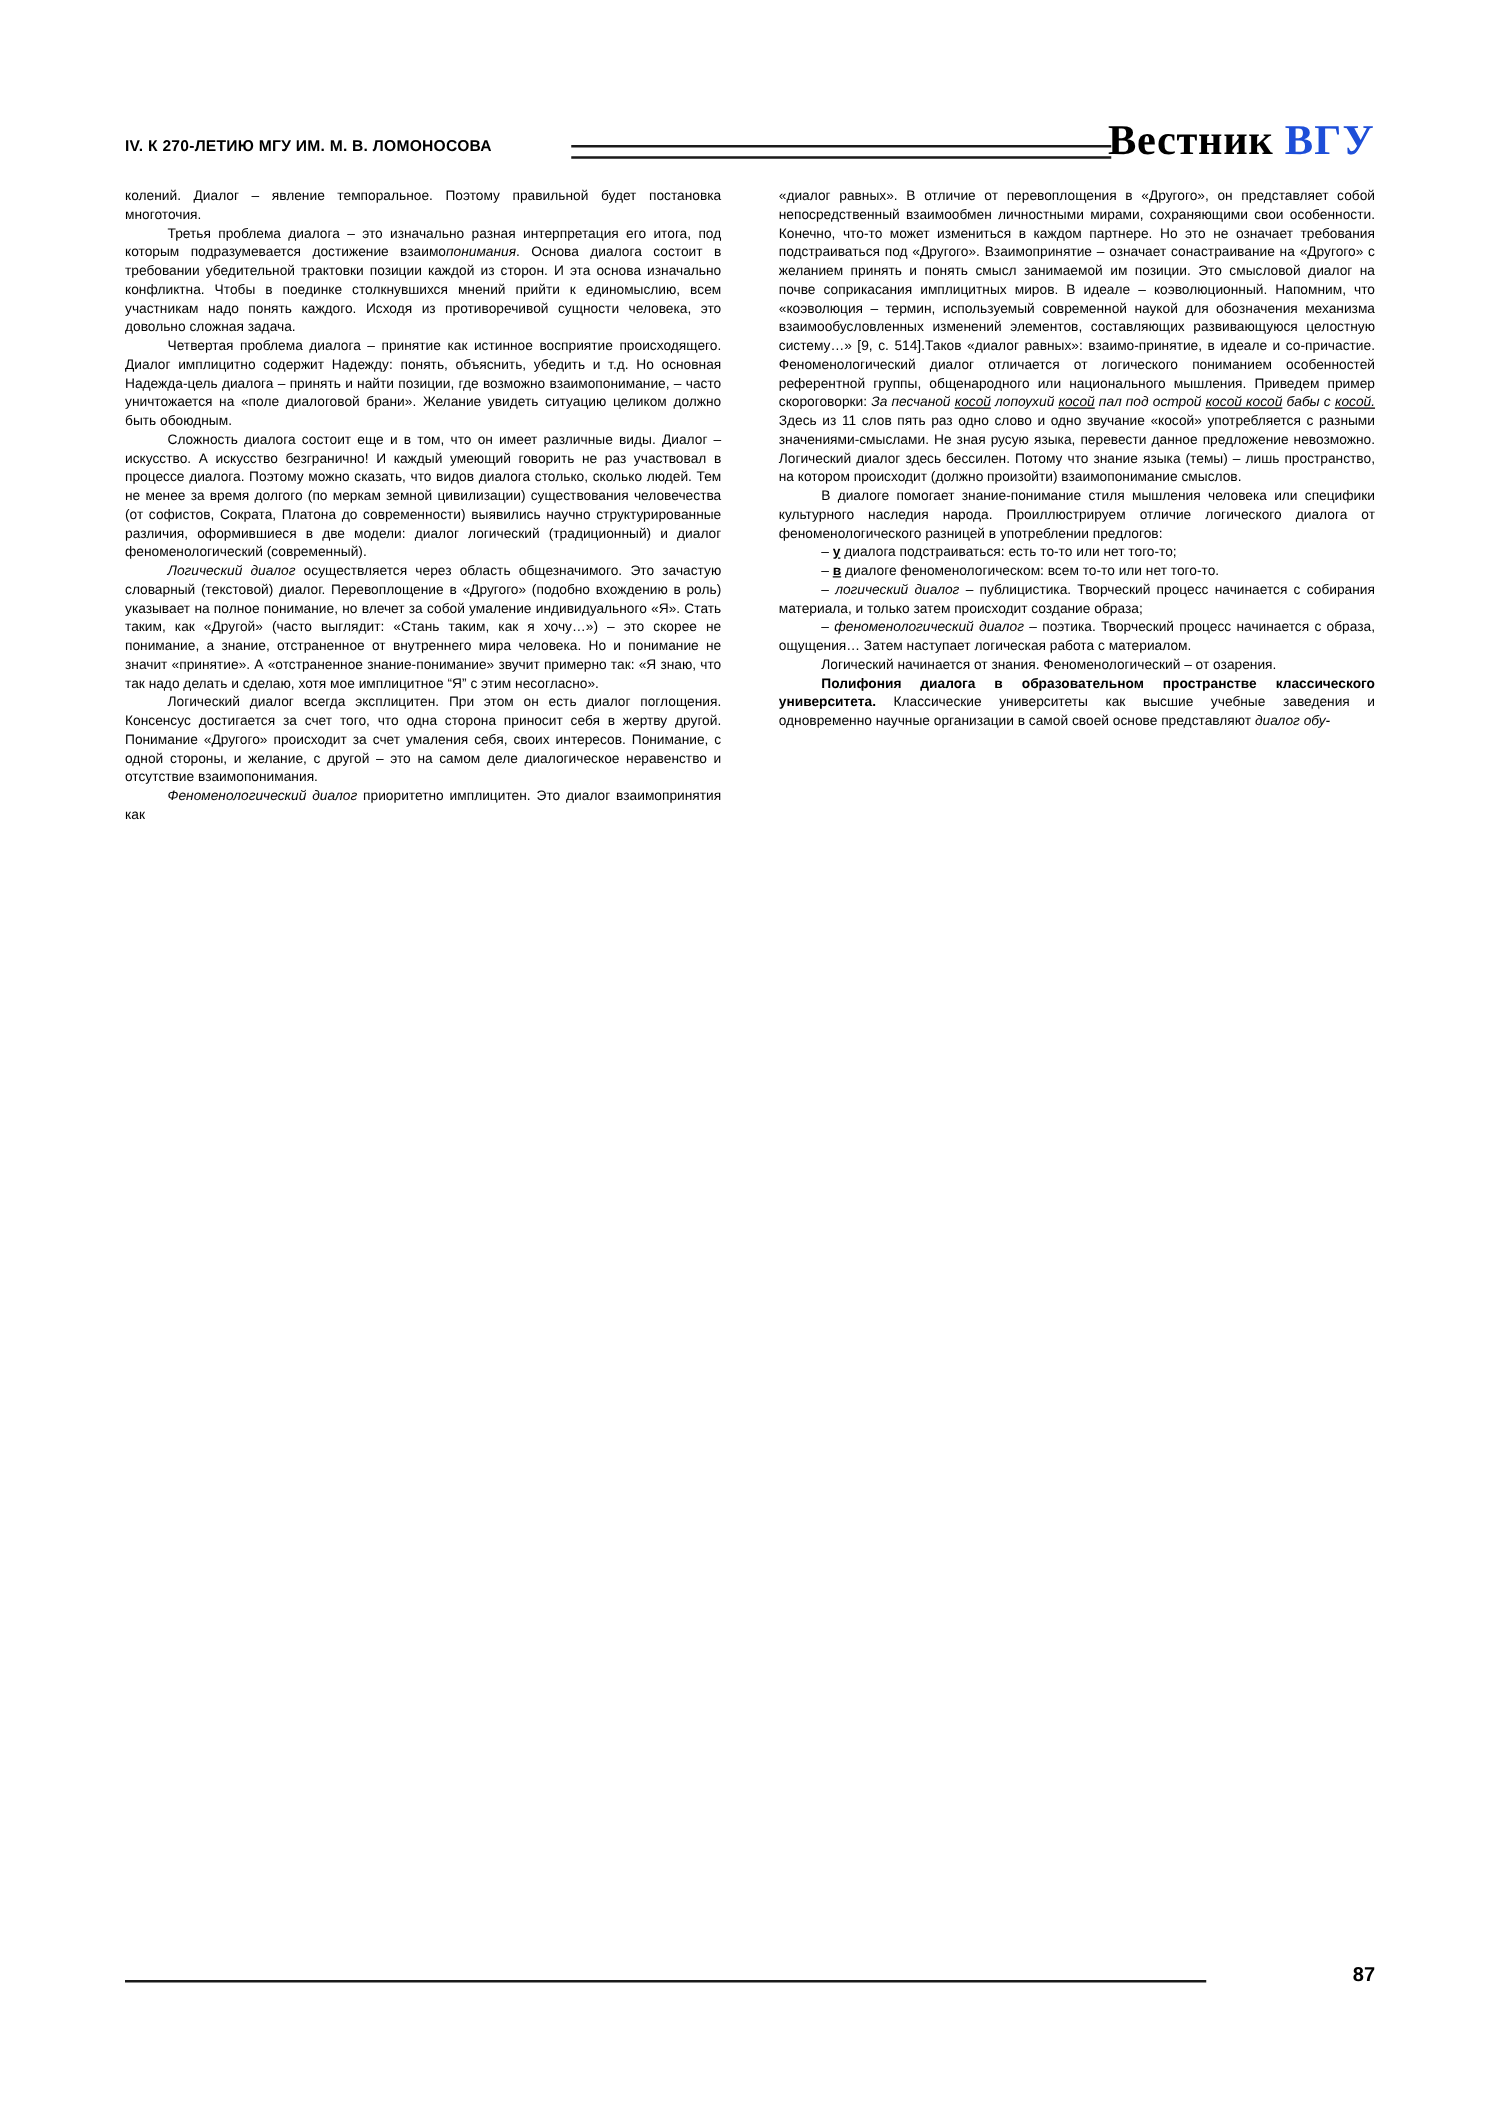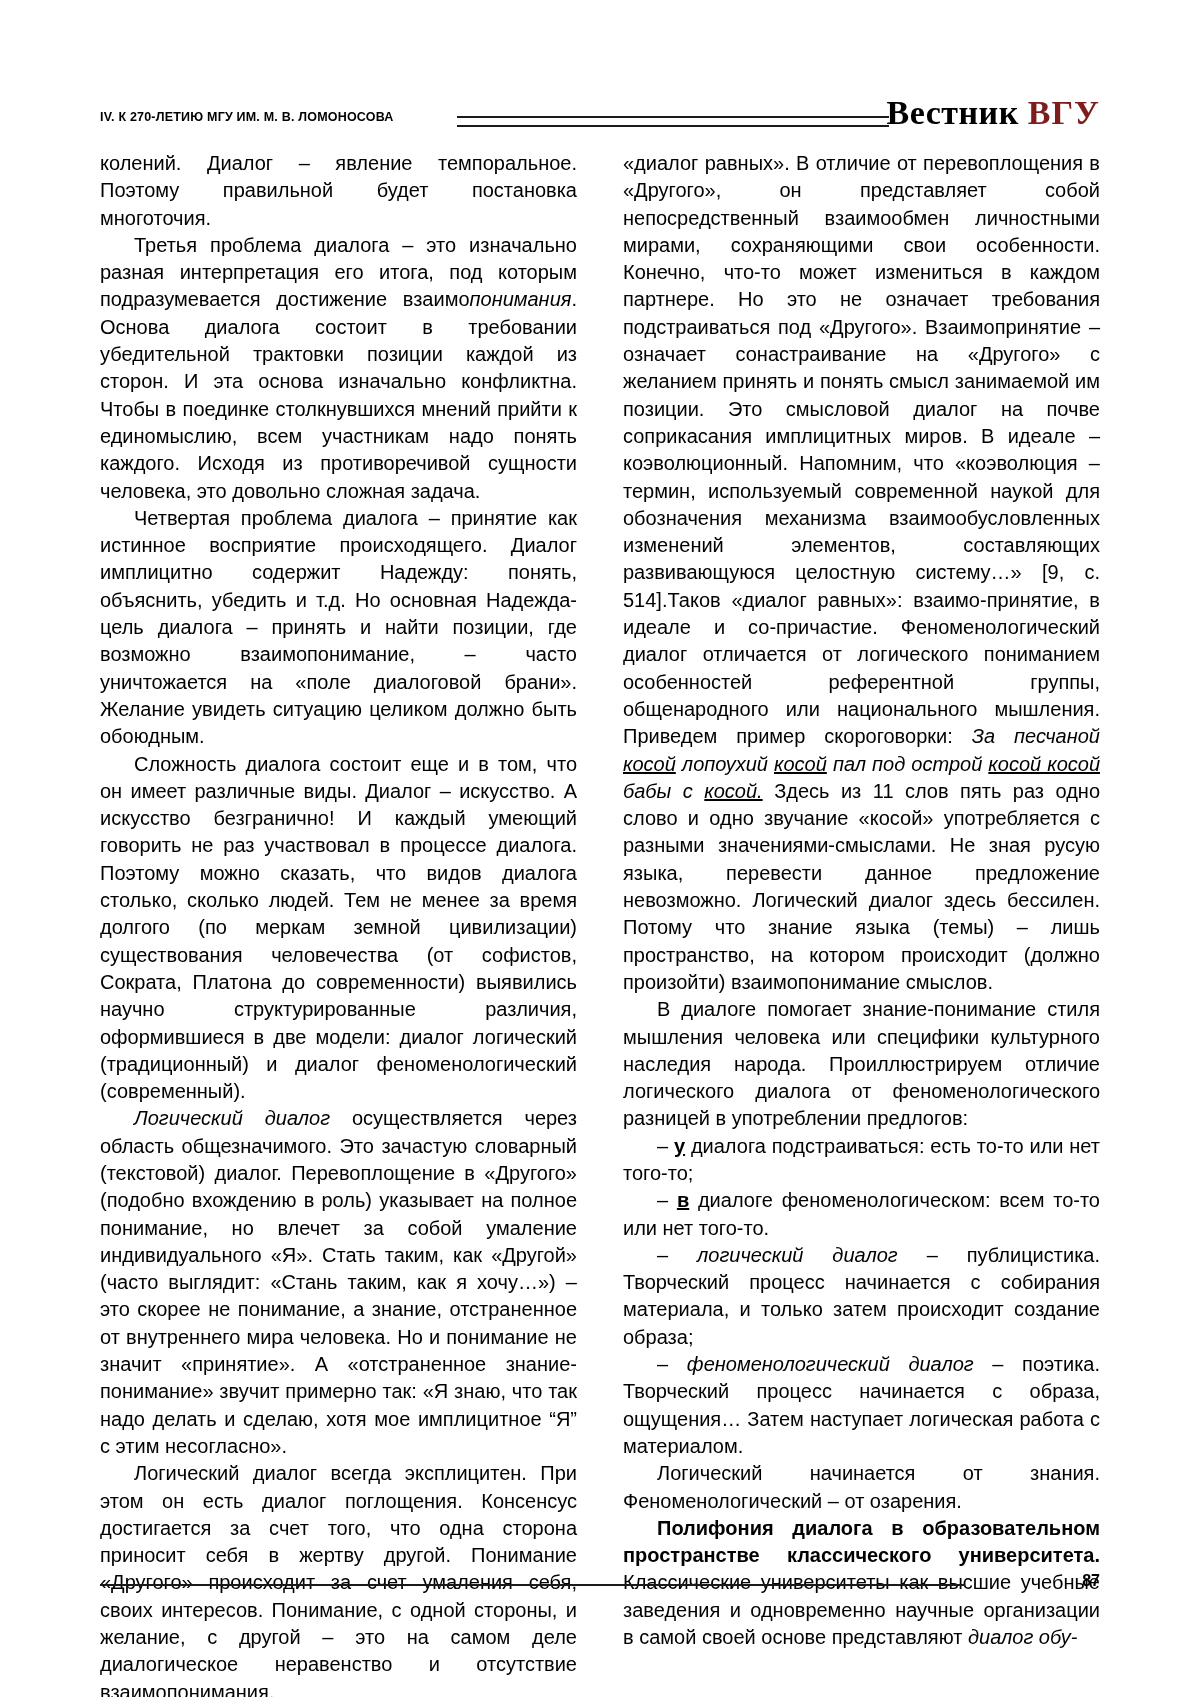--- a/index.html
+++ b/index.html
@@ -59,40 +59,40 @@
     white-space: nowrap;
     line-height: 1;
   }
   .brand-1 {
     font-weight: bold;
     color: #000000;
     letter-spacing: 0.5px;
   }
   .brand-2 {
     font-weight: bold;
-    color: #7f1d1d;
+    color: #1d4ed8;
     letter-spacing: 1px;
     margin-left: 9px;
   }
 
   
   .columns {
     position: absolute;
     left: 100px;
     top: 150px;
     width: 1000px;
     display: flex;
     gap: 46px;
   }
   .col {
     width: 477px;
   }
   .col p {
     margin: 0;
-    font-size: 20px;
+    font-size: 11px;
     line-height: 1.365;
     text-align: justify;
     text-justify: inter-word;
     hyphens: manual;
   }
   .col p.indent {
     text-indent: 34px;
   }
   .it { font-style: italic; }
   .bd { font-weight: bold; }

